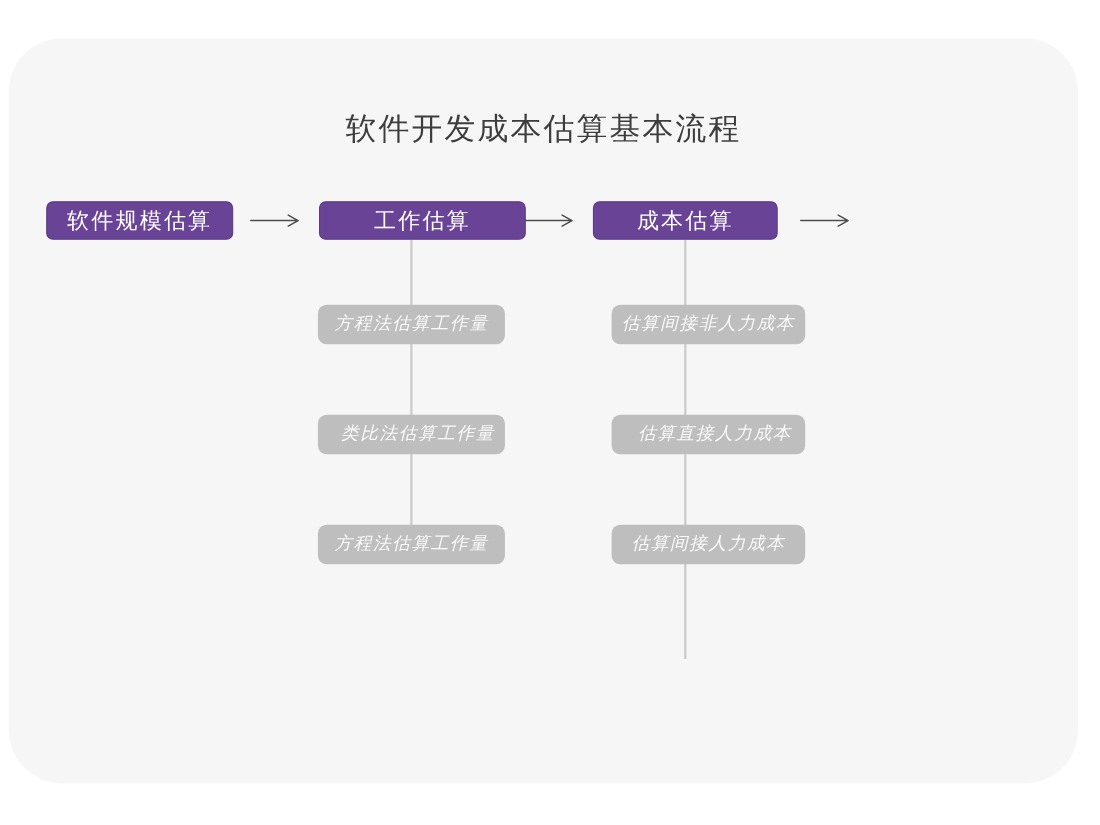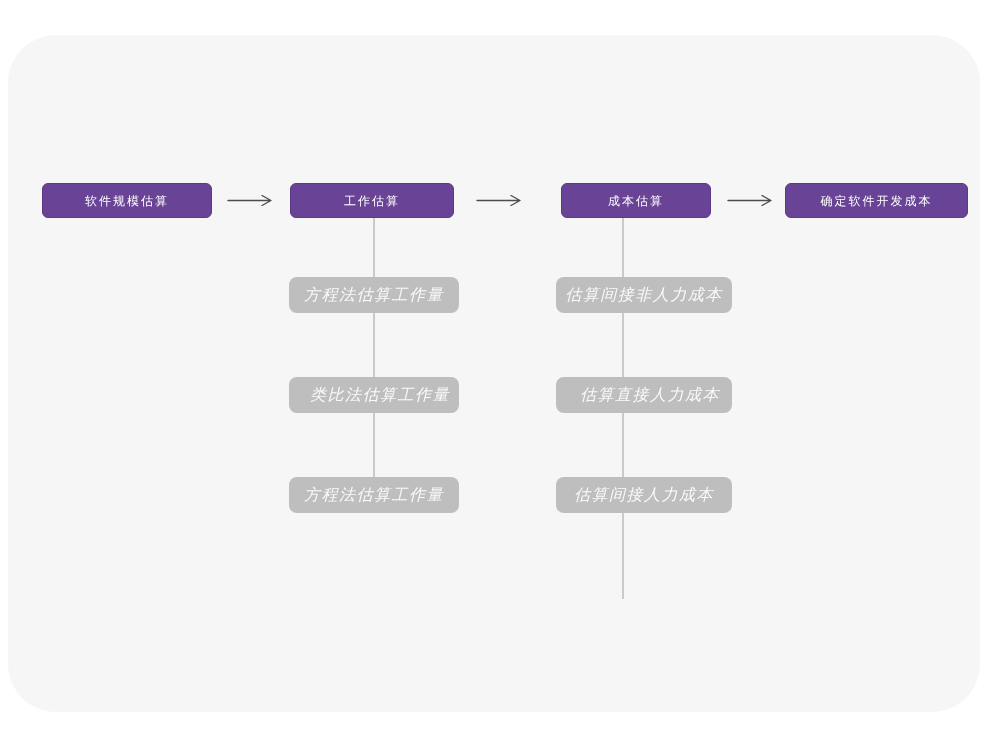--- a/index.html
+++ b/index.html
@@ -28,21 +28,21 @@
   }
   .pbox {
     position: absolute;
     top: 148px;
     height: 35px;
     line-height: 34px;
     background: var(--purple, #694496);
     border: 1px solid var(--purple-border, #5d3a86);
     border-radius: 6px;
     color: #ffffff;
-    font-size: 12px;
+    font-size: 20px;
     letter-spacing: 2px;
     text-align: center;
     z-index: 3;
   }
   .arrow {
     position: absolute;
     top: 159px;
     width: 46px; height: 13px;
     z-index: 3;
   }
@@ -73,43 +73,43 @@
   .row-1 { top: 242px; }
   .row-2 { top: 342px; padding-left: 12px; }
   .row-3 { top: 442px; }
   .row-4 { top: 546px; }
 </style>
 </head>
 <body>
 
 <div class="card">
 
+  <div class="title">软件开发成本估算基本流程</div>
 
   <div class="vline vline-work"></div>
   <div class="vline vline-cost"></div>
 
   <div class="pbox" style="left:34px; width:170px">软件规模估算</div>
 
   <svg class="arrow" style="left:219px" viewBox="0 0 46 13">
     <path d="M1 6.5 H43 M35 1.5 L44 6.5 L35 11.5" fill="none" stroke="#4d4d4d" stroke-width="1.4" stroke-linecap="round" stroke-linejoin="round"></path>
   </svg>
 
-  <div class="pbox" style="left:282px; width:164px">工作估算</div>
+  <div class="pbox" style="left:282px; width:188px">工作估算</div>
 
   <svg class="arrow" style="left:468px" viewBox="0 0 46 13">
     <path d="M1 6.5 H43 M35 1.5 L44 6.5 L35 11.5" fill="none" stroke="#4d4d4d" stroke-width="1.4" stroke-linecap="round" stroke-linejoin="round"></path>
   </svg>
 
-  <div class="pbox" style="left:553px; width:150px">成本估算</div>
+  <div class="pbox" style="left:531px; width:168px">成本估算</div>
 
   <svg class="arrow" style="left:719px" viewBox="0 0 46 13">
     <path d="M1 6.5 H43 M35 1.5 L44 6.5 L35 11.5" fill="none" stroke="#4d4d4d" stroke-width="1.4" stroke-linecap="round" stroke-linejoin="round"></path>
   </svg>
 
-  <div class="pbox" style="left:777px; width:183px">确定软件开发成本</div>
 
   <div class="gbox col-work row-1">方程法估算工作量</div>
   <div class="gbox col-work row-2">类比法估算工作量</div>
   <div class="gbox col-work row-3">方程法估算工作量</div>
 
   <div class="gbox col-cost row-1">估算间接非人力成本</div>
   <div class="gbox col-cost row-3">估算间接人力成本</div>
   <div class="gbox col-cost row-2">估算直接人力成本</div>
 
 </div>

